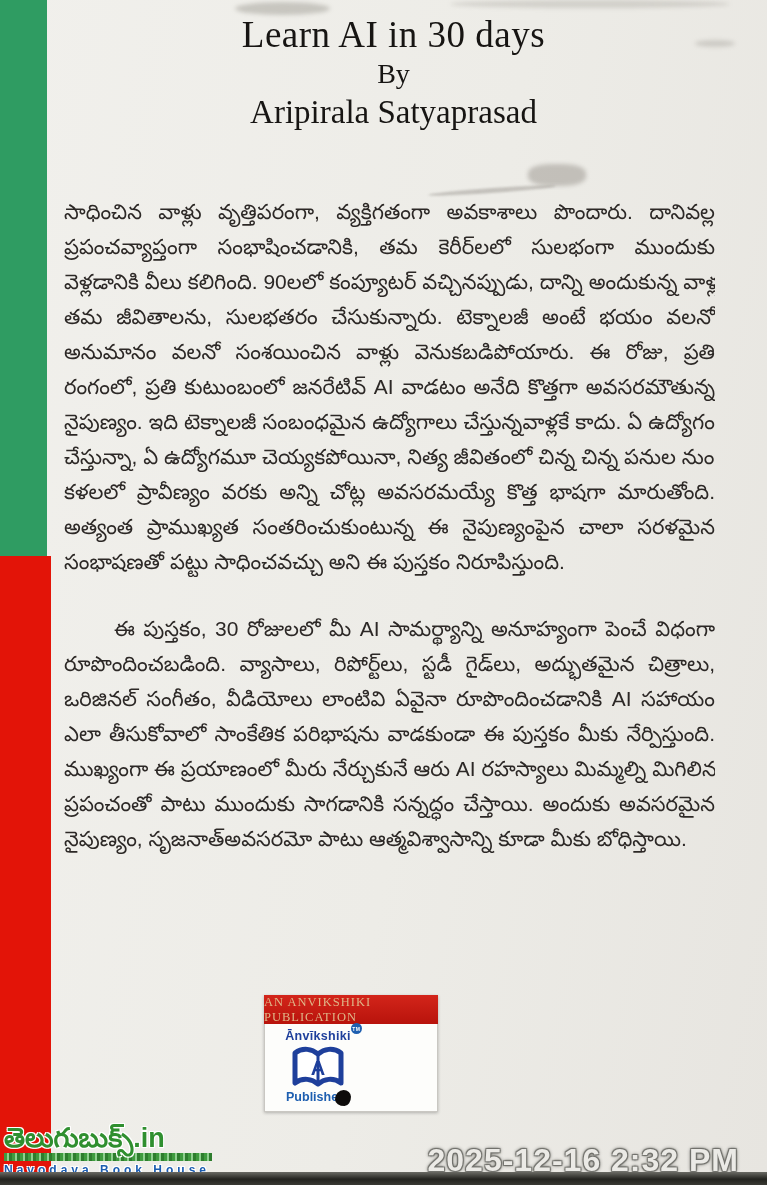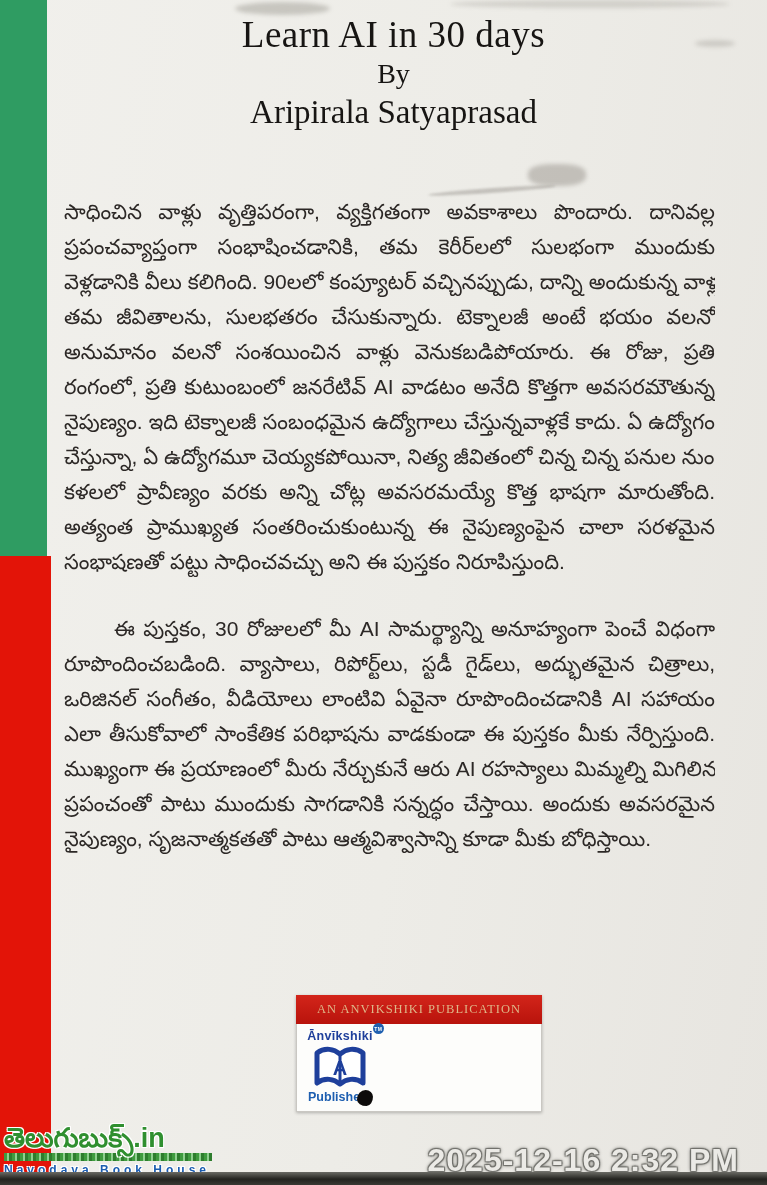--- a/index.html
+++ b/index.html
@@ -26,24 +26,24 @@
   .para2{margin-top:32px;}
   
   .smudge{position:absolute;pointer-events:none;}
   .sm1{left:235px;top:2px;width:95px;height:13px;background:rgba(110,105,95,.30);filter:blur(2px);border-radius:50%;}
   .sm2{left:450px;top:0;width:280px;height:8px;background:rgba(120,115,105,.22);filter:blur(2px);border-radius:50%;}
   .sm3{left:528px;top:164px;width:58px;height:22px;background:rgba(125,120,112,.38);filter:blur(2px);border-radius:40%;}
   .sm4{left:428px;top:188px;width:128px;height:5px;background:rgba(120,115,108,.35);filter:blur(1px);
        border-radius:50%;transform:rotate(-4deg);}
   .sm5{left:695px;top:40px;width:40px;height:7px;background:rgba(120,115,108,.25);filter:blur(2px);border-radius:50%;}
   
-  .pub-block{position:absolute;left:264px;top:995px;width:246px;box-shadow:0 1px 3px rgba(0,0,0,.25);margin-left:32px;}
+  .pub-block{position:absolute;left:264px;top:995px;width:174px;box-shadow:0 1px 3px rgba(0,0,0,.25);}
   .pub-banner{height:29px;background:linear-gradient(#d3251a,#b8130c);display:flex;align-items:center;justify-content:center;
     color:#dfb789;font-family:"Liberation Serif","DejaVu Serif",serif;font-size:12.5px;letter-spacing:1px;}
-  .pub-body{background:#fdfdfb;border:1px solid #c9c7c2;border-top:none;display:flex;padding:5px 4px 7px 2px;gap:2px;}
+  .pub-body{background:#fdfdfb;border:1px solid #c9c7c2;border-top:none;display:flex;padding:5px 4px 7px 12px;gap:2px;}
   .logo-col{width:82px;display:flex;flex-direction:column;align-items:center;color:#1e3f9b;position:relative;}
   .logo-name{font-size:12.5px;font-weight:bold;letter-spacing:.3px;position:relative;}
   .logo-tm{position:absolute;right:-11px;top:-6px;width:11px;height:11px;border-radius:50%;background:#1e5fb0;
     color:#fff;font-size:5px;font-weight:bold;display:flex;align-items:center;justify-content:center;}
   .logo-book{margin:2px 0 1px 0;}
   .logo-pub{font-size:12.5px;font-weight:bold;color:#1e5fb0;position:relative;}
   .ink-blot{position:absolute;right:8px;bottom:-2px;width:16px;height:16px;background:#0d0b0a;
     border-radius:54% 46% 40% 60%/60% 42% 58% 40%;}
   .price-col{flex:1;display:flex;flex-direction:column;align-items:center;color:#16202e;}
   .self-learn{font-size:12px;font-weight:bold;letter-spacing:1.6px;color:#232323;margin-top:1px;
@@ -109,21 +109,21 @@
       <div class="jline">అత్యంత ప్రాముఖ్యత సంతరించుకుంటున్న ఈ నైపుణ్యంపైన చాలా సరళమైన</div>
       <div class="jline last">సంభాషణతో పట్టు సాధించవచ్చు అని ఈ పుస్తకం నిరూపిస్తుంది.</div>
     </div>
     <div class="para2">
       <div class="jline indent">ఈ పుస్తకం, 30 రోజులలో మీ AI సామర్థ్యాన్ని అనూహ్యంగా పెంచే విధంగా</div>
       <div class="jline">రూపొందించబడింది. వ్యాసాలు, రిపోర్ట్‌లు, స్టడీ గైడ్‌లు, అద్భుతమైన చిత్రాలు,</div>
       <div class="jline">ఒరిజినల్ సంగీతం, వీడియోలు లాంటివి ఏవైనా రూపొందించడానికి AI సహాయం</div>
       <div class="jline">ఎలా తీసుకోవాలో సాంకేతిక పరిభాషను వాడకుండా ఈ పుస్తకం మీకు నేర్పిస్తుంది.</div>
       <div class="jline">ముఖ్యంగా ఈ ప్రయాణంలో మీరు నేర్చుకునే ఆరు AI రహస్యాలు మిమ్మల్ని మిగిలిన</div>
       <div class="jline">ప్రపంచంతో పాటు ముందుకు సాగడానికి సన్నద్ధం చేస్తాయి. అందుకు అవసరమైన</div>
-      <div class="jline last">నైపుణ్యం, సృజనాత్మకతతో పాటు ఆత్మవిశ్వాసాన్ని కూడా మీకు బోధిస్తాయి.</div>
+      <div class="jline last">నైపుణ్యం, సృజనాత్అవసరమో పాటు ఆత్మవిశ్వాసాన్ని కూడా మీకు బోధిస్తాయి.</div>
     </div>
   </div>
 
   <div class="pub-block">
     <div class="pub-banner">AN ANVIKSHIKI PUBLICATION</div>
     <div class="pub-body">
       <div class="logo-col">
         <div class="logo-name">
           <span>Ānvīkshiki</span>
           <span class="logo-tm">TM</span>

